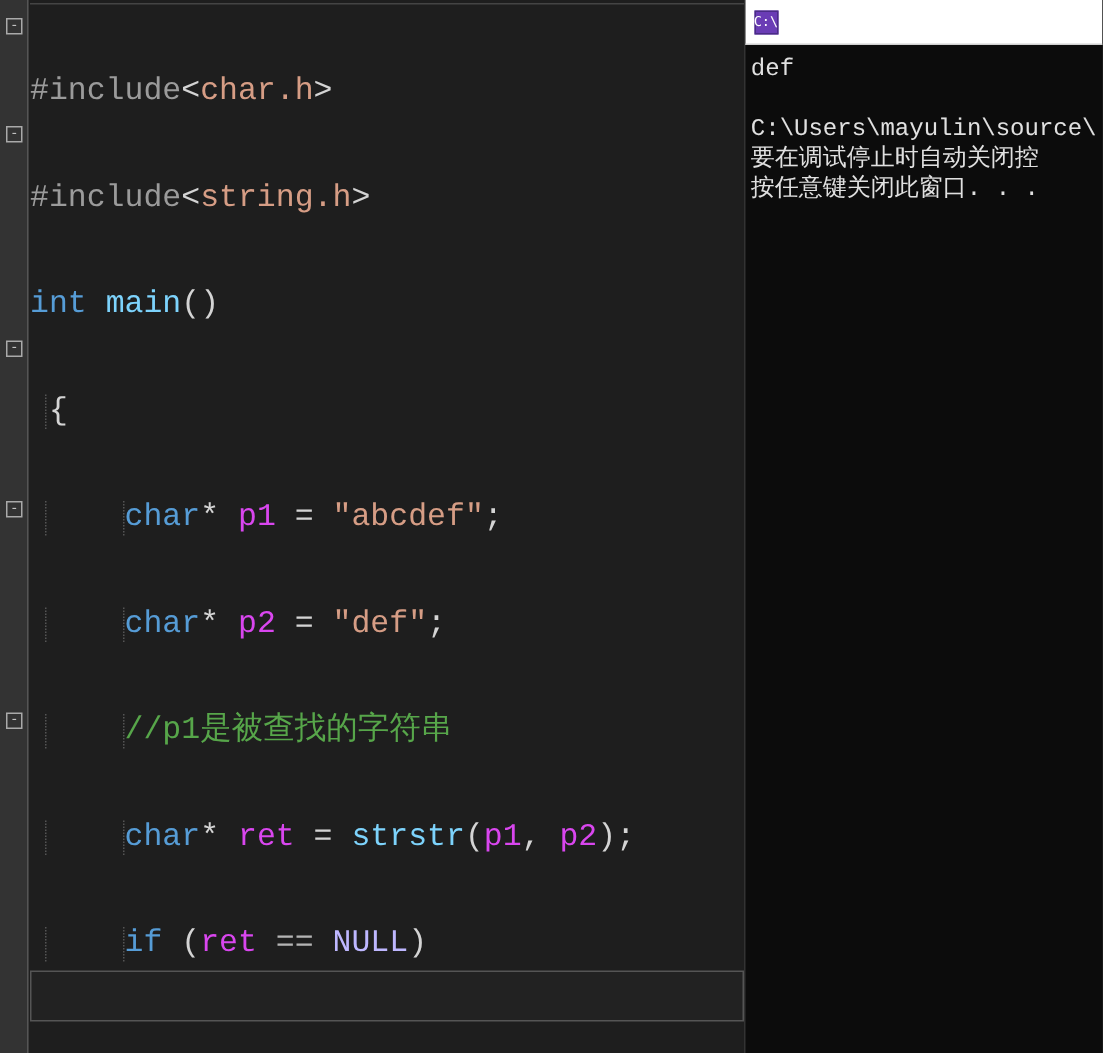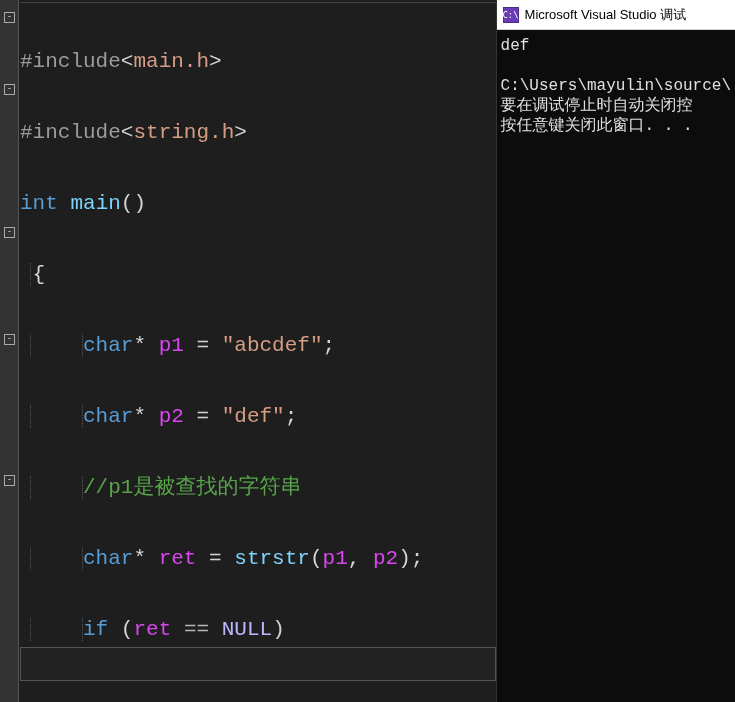--- a/index.html
+++ b/index.html
@@ -147,21 +147,21 @@
       <div class="fold" style="top:12px">-</div>
       <div class="fold" style="top:84px">-</div>
       <div class="fold" style="top:227px">-</div>
       <div class="fold" style="top:334px">-</div>
       <div class="fold" style="top:475px">-</div>
     </div>
 
     <div class="cursor-line" style="top:647px"></div>
 
     <div class="code">
-<span class="line"><span class="pp">#include</span><span class="ang">&lt;</span><span class="hdr">main.h</span><span class="ang">&gt;</span></span>
+<span class="line"><span class="pp">#include</span><span class="ang">&lt;</span><span class="hdr">char.h</span><span class="ang">&gt;</span></span>
 <span class="line"><span class="pp">#include</span><span class="ang">&lt;</span><span class="hdr">string.h</span><span class="ang">&gt;</span></span>
 <span class="line"><span class="kw">int</span> <span class="fn">main</span><span class="par">()</span></span>
 <span class="line"><span style="position:relative"><span class="guide" style="left:10px"></span></span> <span class="br">{</span></span>
 <span class="line"><span style="position:relative"><span class="guide" style="left:10px"></span><span class="guide" style="left:62px"></span></span>     <span class="kw">char</span><span class="op">*</span> <span class="id">p1</span> <span class="op">=</span> <span class="str">"abcdef"</span><span class="op">;</span></span>
 <span class="line"><span style="position:relative"><span class="guide" style="left:10px"></span><span class="guide" style="left:62px"></span></span>     <span class="kw">char</span><span class="op">*</span> <span class="id">p2</span> <span class="op">=</span> <span class="str">"def"</span><span class="op">;</span></span>
 <span class="line"><span style="position:relative"><span class="guide" style="left:10px"></span><span class="guide" style="left:62px"></span></span>     <span class="cm">//p1是被查找的字符串</span></span>
 <span class="line"><span style="position:relative"><span class="guide" style="left:10px"></span><span class="guide" style="left:62px"></span></span>     <span class="kw">char</span><span class="op">*</span> <span class="id">ret</span> <span class="op">=</span> <span class="fn">strstr</span><span class="par">(</span><span class="id">p1</span><span class="op">,</span> <span class="id">p2</span><span class="par">)</span><span class="op">;</span></span>
 <span class="line"><span style="position:relative"><span class="guide" style="left:10px"></span><span class="guide" style="left:62px"></span></span>     <span class="kw">if</span> <span class="par">(</span><span class="id">ret</span> <span class="op2">==</span> <span class="mac">NULL</span><span class="par">)</span></span>
 
 
@@ -171,21 +171,20 @@
 
 
 
 
     </div>
   </div>
 
   <div class="console-pane">
     <div class="titlebar">
       <span class="title-icon">C:\</span>
-      <span>Microsoft Visual Studio 调试</span>
     </div>
     <div class="console-body"><span>def</span>
 <span></span>
 <span>C:\Users\mayulin\source\</span>
 <span>要在调试停止时自动关闭控</span>
 <span>按任意键关闭此窗口. . .</span></div>
   </div>
 
 </div>
 

